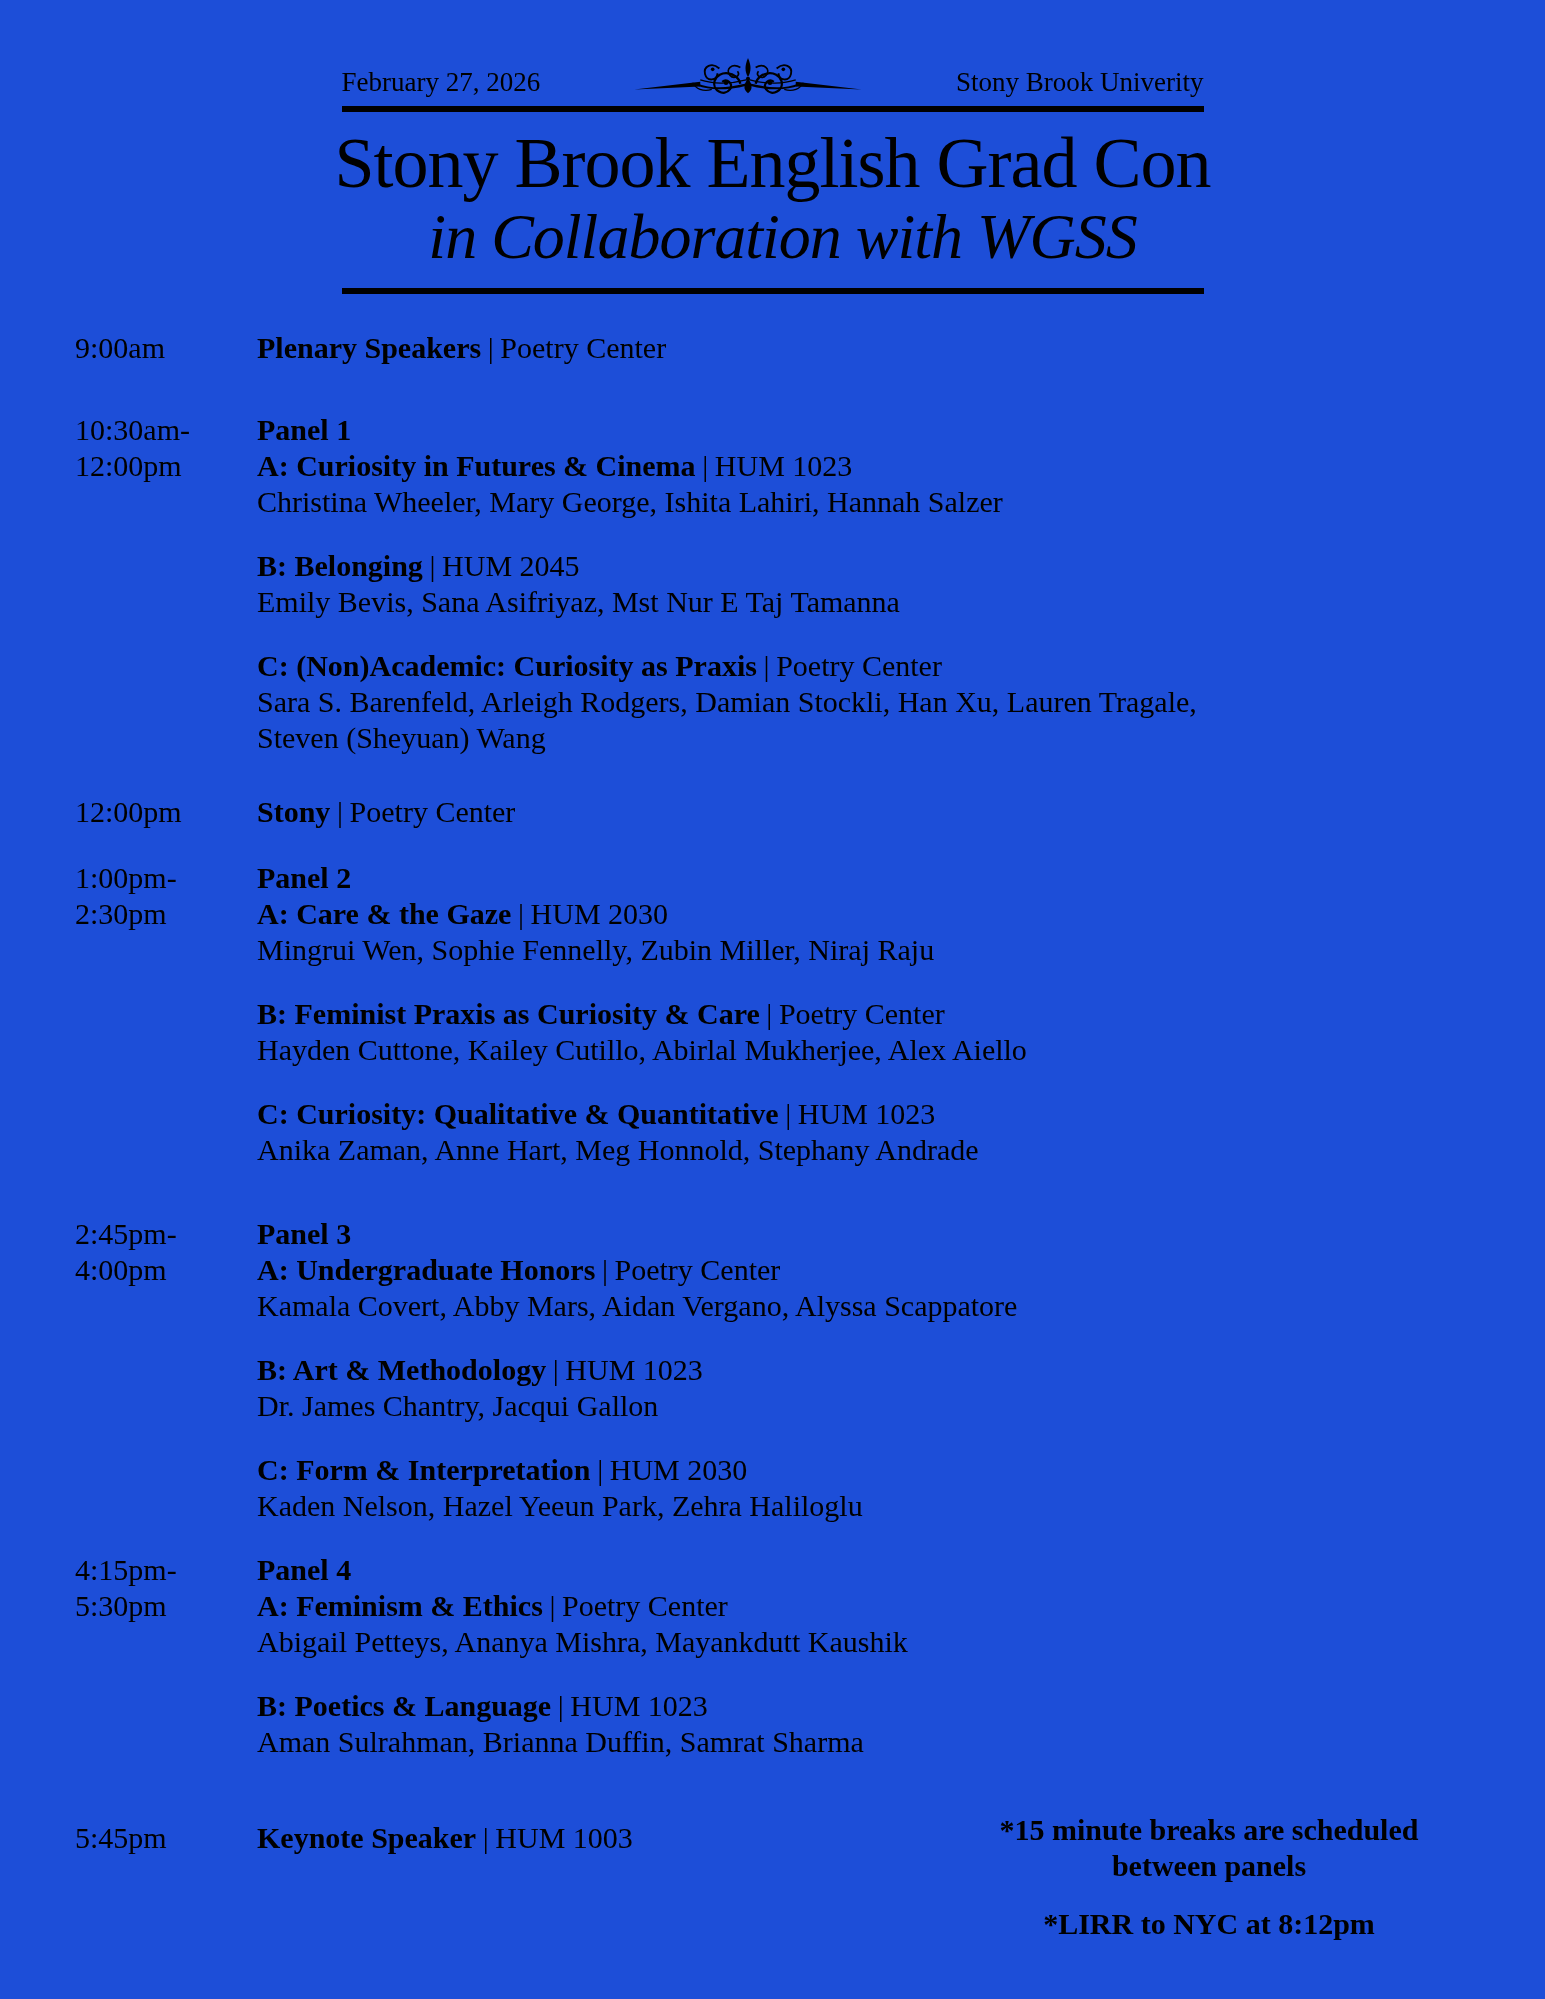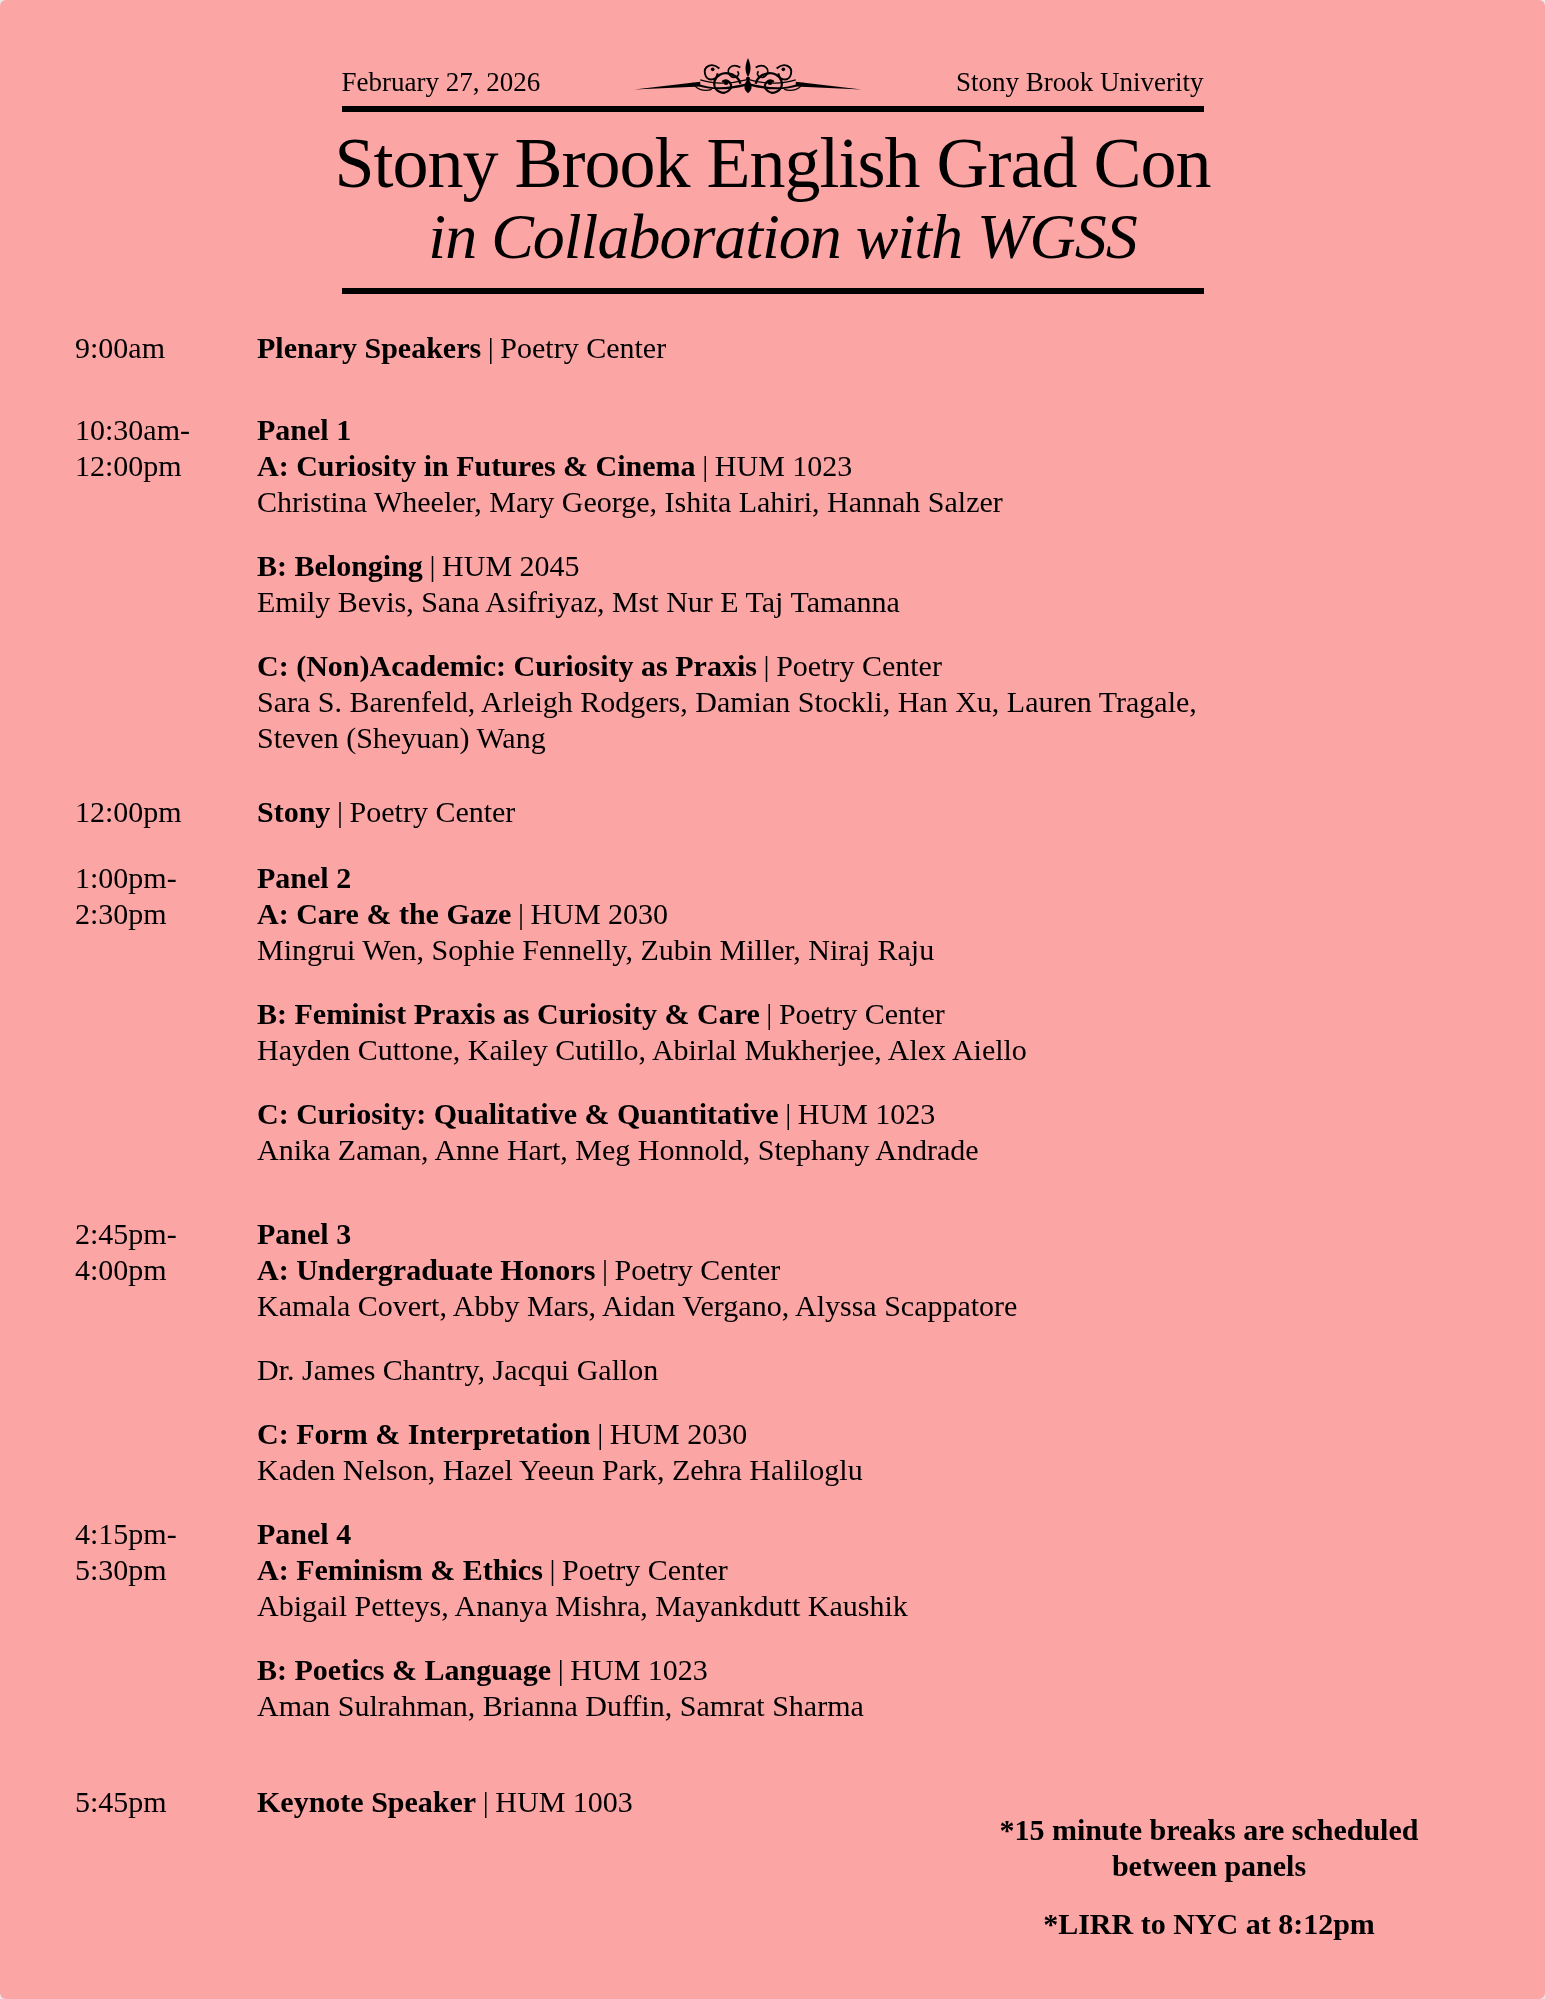--- a/index.html
+++ b/index.html
@@ -1,24 +1,23 @@
 <!DOCTYPE html>
 <html><head>
 <meta charset="utf-8">
 <style>
   html,body { margin:0; padding:0; background:#e8e8e8; }
   .page {
     position:relative;
     width:1545px; height:1999px;
     margin:0 auto;
-    background:#fca5a5;
+    background:#1d4ed8;
     color:#000000;
     font-family:"Liberation Serif", serif;
     overflow:hidden;
-    border-radius:6px;
   }
   
   .header-band {
     width:862px;
     margin:56px auto 0;
     display:flex;
     align-items:flex-end;
     justify-content:space-between;
     font-size:27px;
     line-height:32px;
@@ -216,20 +215,23 @@
       </div>
       <div class="content">
         <div class="panel-label">Panel 3</div>
         <div class="block">
           <div class="session-line">
             <span class="bt">A: Undergraduate Honors</span><span class="sep">|</span><span>Poetry Center</span>
           </div>
           <div class="presenters">Kamala Covert, Abby Mars, Aidan Vergano, Alyssa Scappatore</div>
         </div>
         <div class="block">
+          <div class="session-line">
+            <span class="bt">B: Art &amp; Methodology</span><span class="sep">|</span><span>HUM 1023</span>
+          </div>
           <div class="presenters">Dr. James Chantry, Jacqui Gallon</div>
         </div>
         <div class="block">
           <div class="session-line">
             <span class="bt">C: Form &amp; Interpretation</span><span class="sep">|</span><span>HUM 2030</span>
           </div>
           <div class="presenters">Kaden Nelson, Hazel Yeeun Park, Zehra Haliloglu</div>
         </div>
       </div>
     </div>

